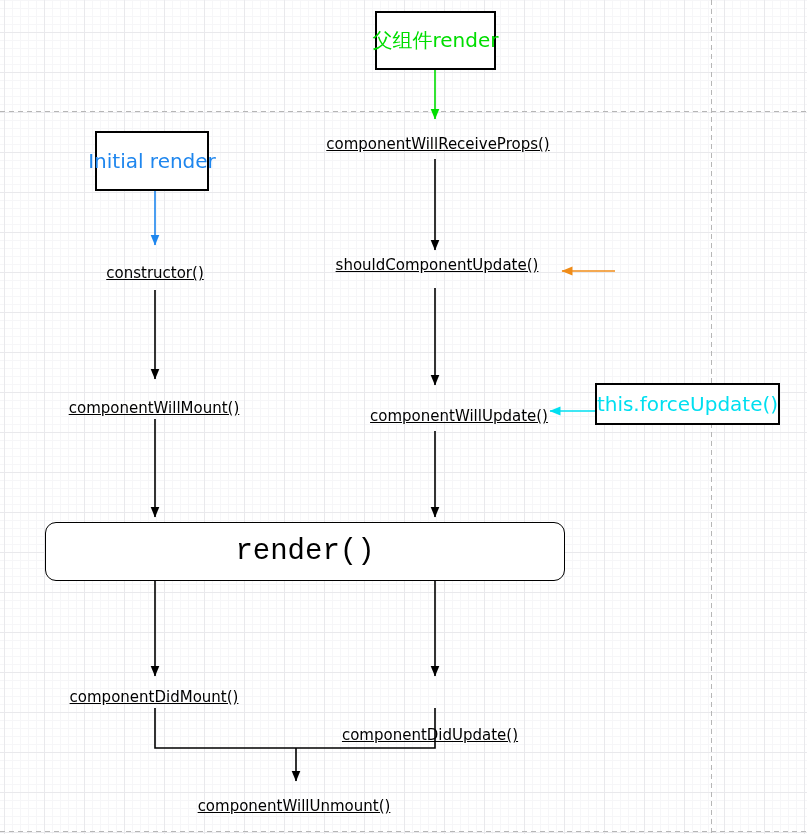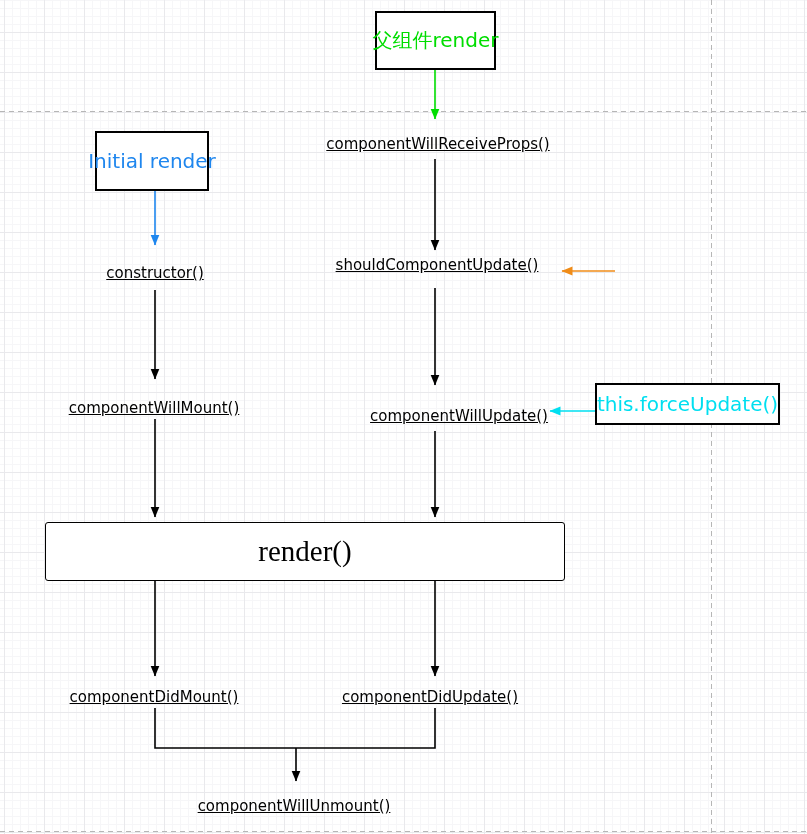--- a/index.html
+++ b/index.html
@@ -37,25 +37,25 @@
     justify-content: center;
     font-size: 20px;
     white-space: nowrap;
     z-index: 2;
   }
   .render-box {
     position: absolute;
     box-sizing: border-box;
     background: #ffffff;
     border: 1.6px solid #000000;
-    border-radius: 3px;
+    border-radius: 11px;
     display: flex;
     align-items: center;
     justify-content: center;
-    font-family: Liberation Serif, serif;
+    font-family: Liberation Mono, monospace;
     font-size: 29px;
     color: #000;
     z-index: 2;
   }
   .lbl {
     position: absolute;
     transform: translate(-50%, -50%);
     font-size: 15px;
     color: #000;
     white-space: nowrap;
@@ -139,17 +139,17 @@
   <div class="lbl" style="left:437px; top:265px;">shouldComponentUpdate()</div>
 
   <div class="lbl" style="left:155px; top:273px;">constructor()</div>
 
   <div class="lbl" style="left:154px; top:408px;">componentWillMount()</div>
 
   <div class="lbl" style="left:427px; top:416px;margin-left:32px;">componentWillUpdate()</div>
 
   <div class="lbl" style="left:154px; top:697px;">componentDidMount()</div>
 
-  <div class="lbl" style="left:430px; top:697px;">componentDidUpdate()</div>
+  <div class="lbl" style="left:430px; top:735px;">componentDidUpdate()</div>
 
   <div class="lbl" style="left:294px; top:806px;text-align:center;">componentWillUnmount()</div>
 
 </div>
 
 </body></html>

